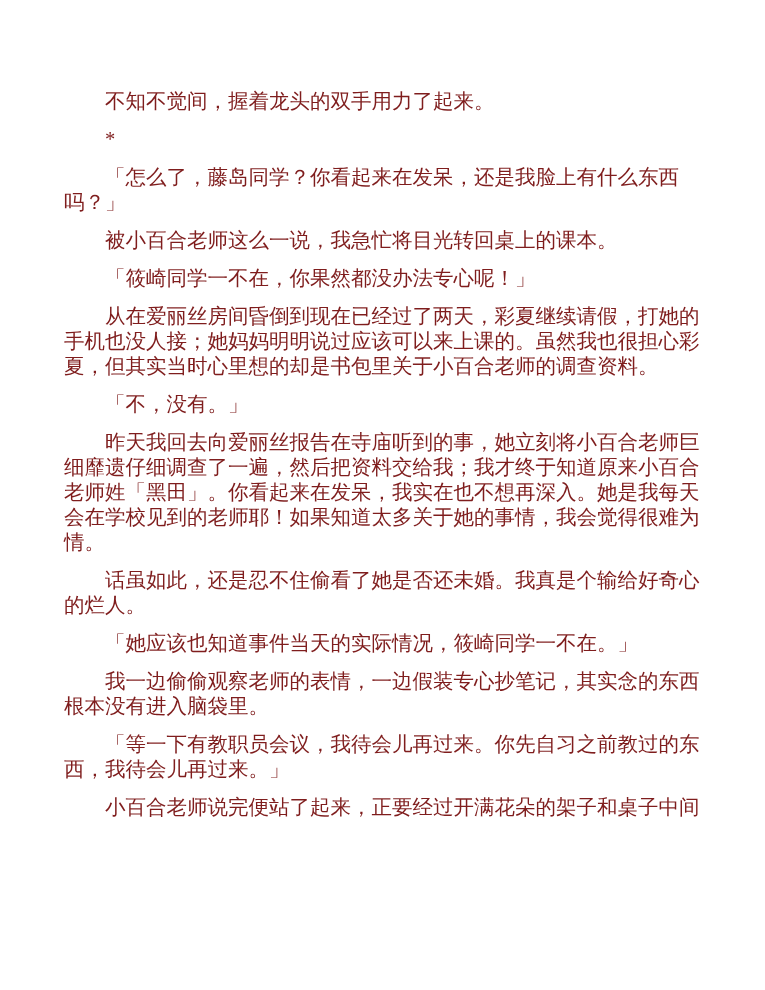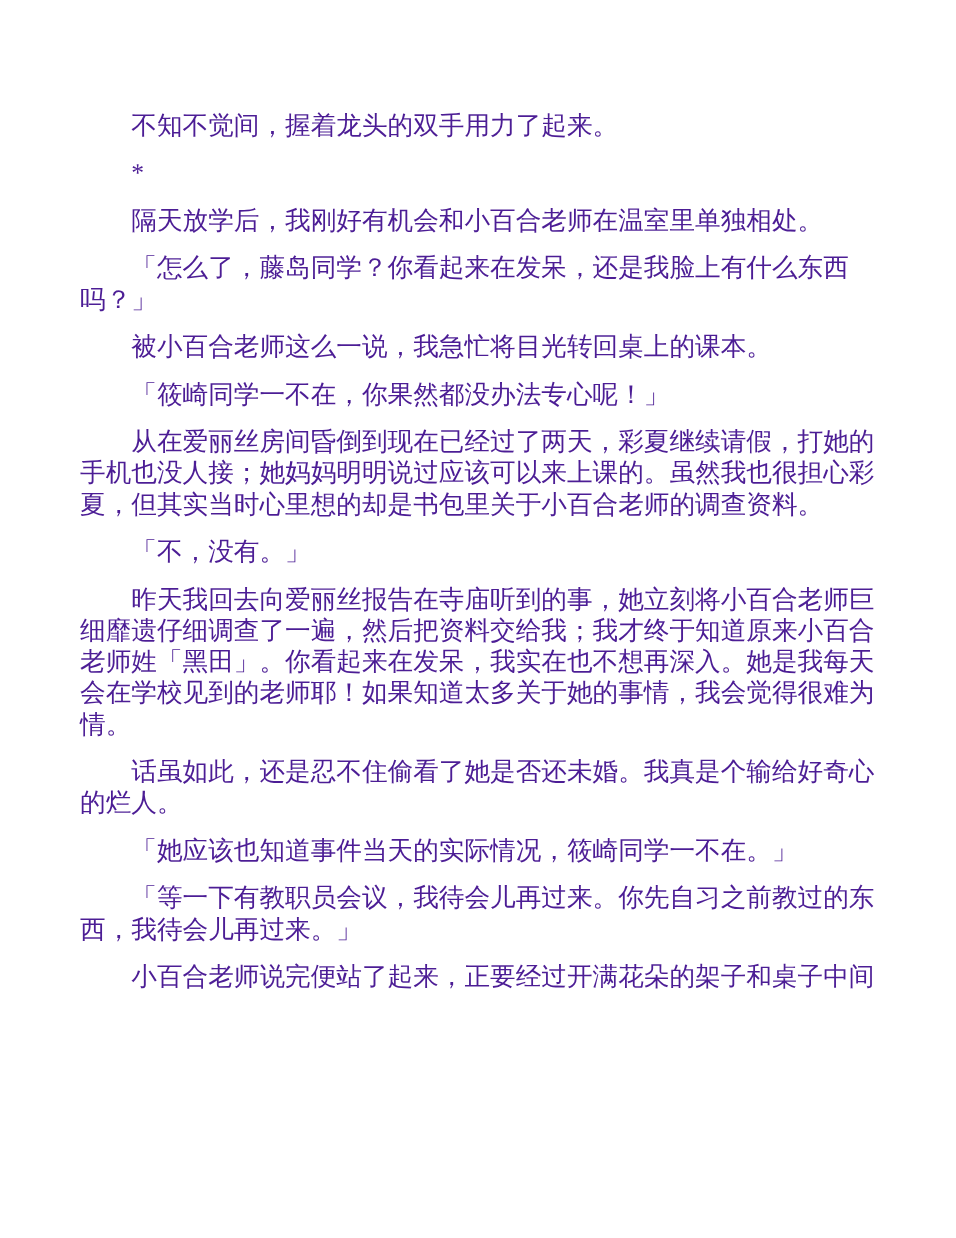--- a/index.html
+++ b/index.html
@@ -18,21 +18,21 @@
     height: 990px;
     background: #ffffff;
   }
   .text-column {
     box-sizing: content-box;
     width: 636px;
     padding: 89px 64px 0 64px;
     font-family: "Liberation Serif", "DejaVu Serif", serif;
     font-size: 20.5px;
     line-height: 25px;
-    color: #4c1d95;
+    color: #7f1d1d;
     text-align: left;
     line-break: strict;
     word-break: normal;
     overflow-wrap: normal;
   }
   .para {
     margin: 0 0 13px 0;
     text-indent: 2em;
   }
   .divider {
@@ -40,25 +40,25 @@
     text-indent: 2em;
   }
 </style>
 </head>
 <body>
 
 <div class="page">
   <div class="text-column">
     <p class="para">不知不觉间，握着龙头的双手用力了起来。</p>
     <p class="divider">*</p>
-    <p class="para">隔天放学后，我刚好有机会和小百合老师在温室里单独相处。</p>
     <p class="para">「怎么了，藤岛同学？你看起来在发呆，还是我脸上有什么东西吗？」</p>
     <p class="para">被小百合老师这么一说，我急忙将目光转回桌上的课本。</p>
     <p class="para">「筱崎同学一不在，你果然都没办法专心呢！」</p>
     <p class="para">从在爱丽丝房间昏倒到现在已经过了两天，彩夏继续请假，打她的手机也没人接；她妈妈明明说过应该可以来上课的。虽然我也很担心彩夏，但其实当时心里想的却是书包里关于小百合老师的调查资料。</p>
     <p class="para">「不，没有。」</p>
     <p class="para">昨天我回去向爱丽丝报告在寺庙听到的事，她立刻将小百合老师巨细靡遗仔细调查了一遍，然后把资料交给我；我才终于知道原来小百合老师姓「黑田」。你看起来在发呆，我实在也不想再深入。她是我每天会在学校见到的老师耶！如果知道太多关于她的事情，我会觉得很难为情。</p>
     <p class="para">话虽如此，还是忍不住偷看了她是否还未婚。我真是个输给好奇心的烂人。</p>
     <p class="para">「她应该也知道事件当天的实际情况，筱崎同学一不在。」</p>
+    <p class="para">我一边偷偷观察老师的表情，一边假装专心抄笔记，其实念的东西根本没有进入脑袋里。</p>
     <p class="para">「等一下有教职员会议，我待会儿再过来。你先自习之前教过的东西，我待会儿再过来。」</p>
     <p class="para">小百合老师说完便站了起来，正要经过开满花朵的架子和桌子中间</p>
   </div>
 </div>
 
 </body></html>

